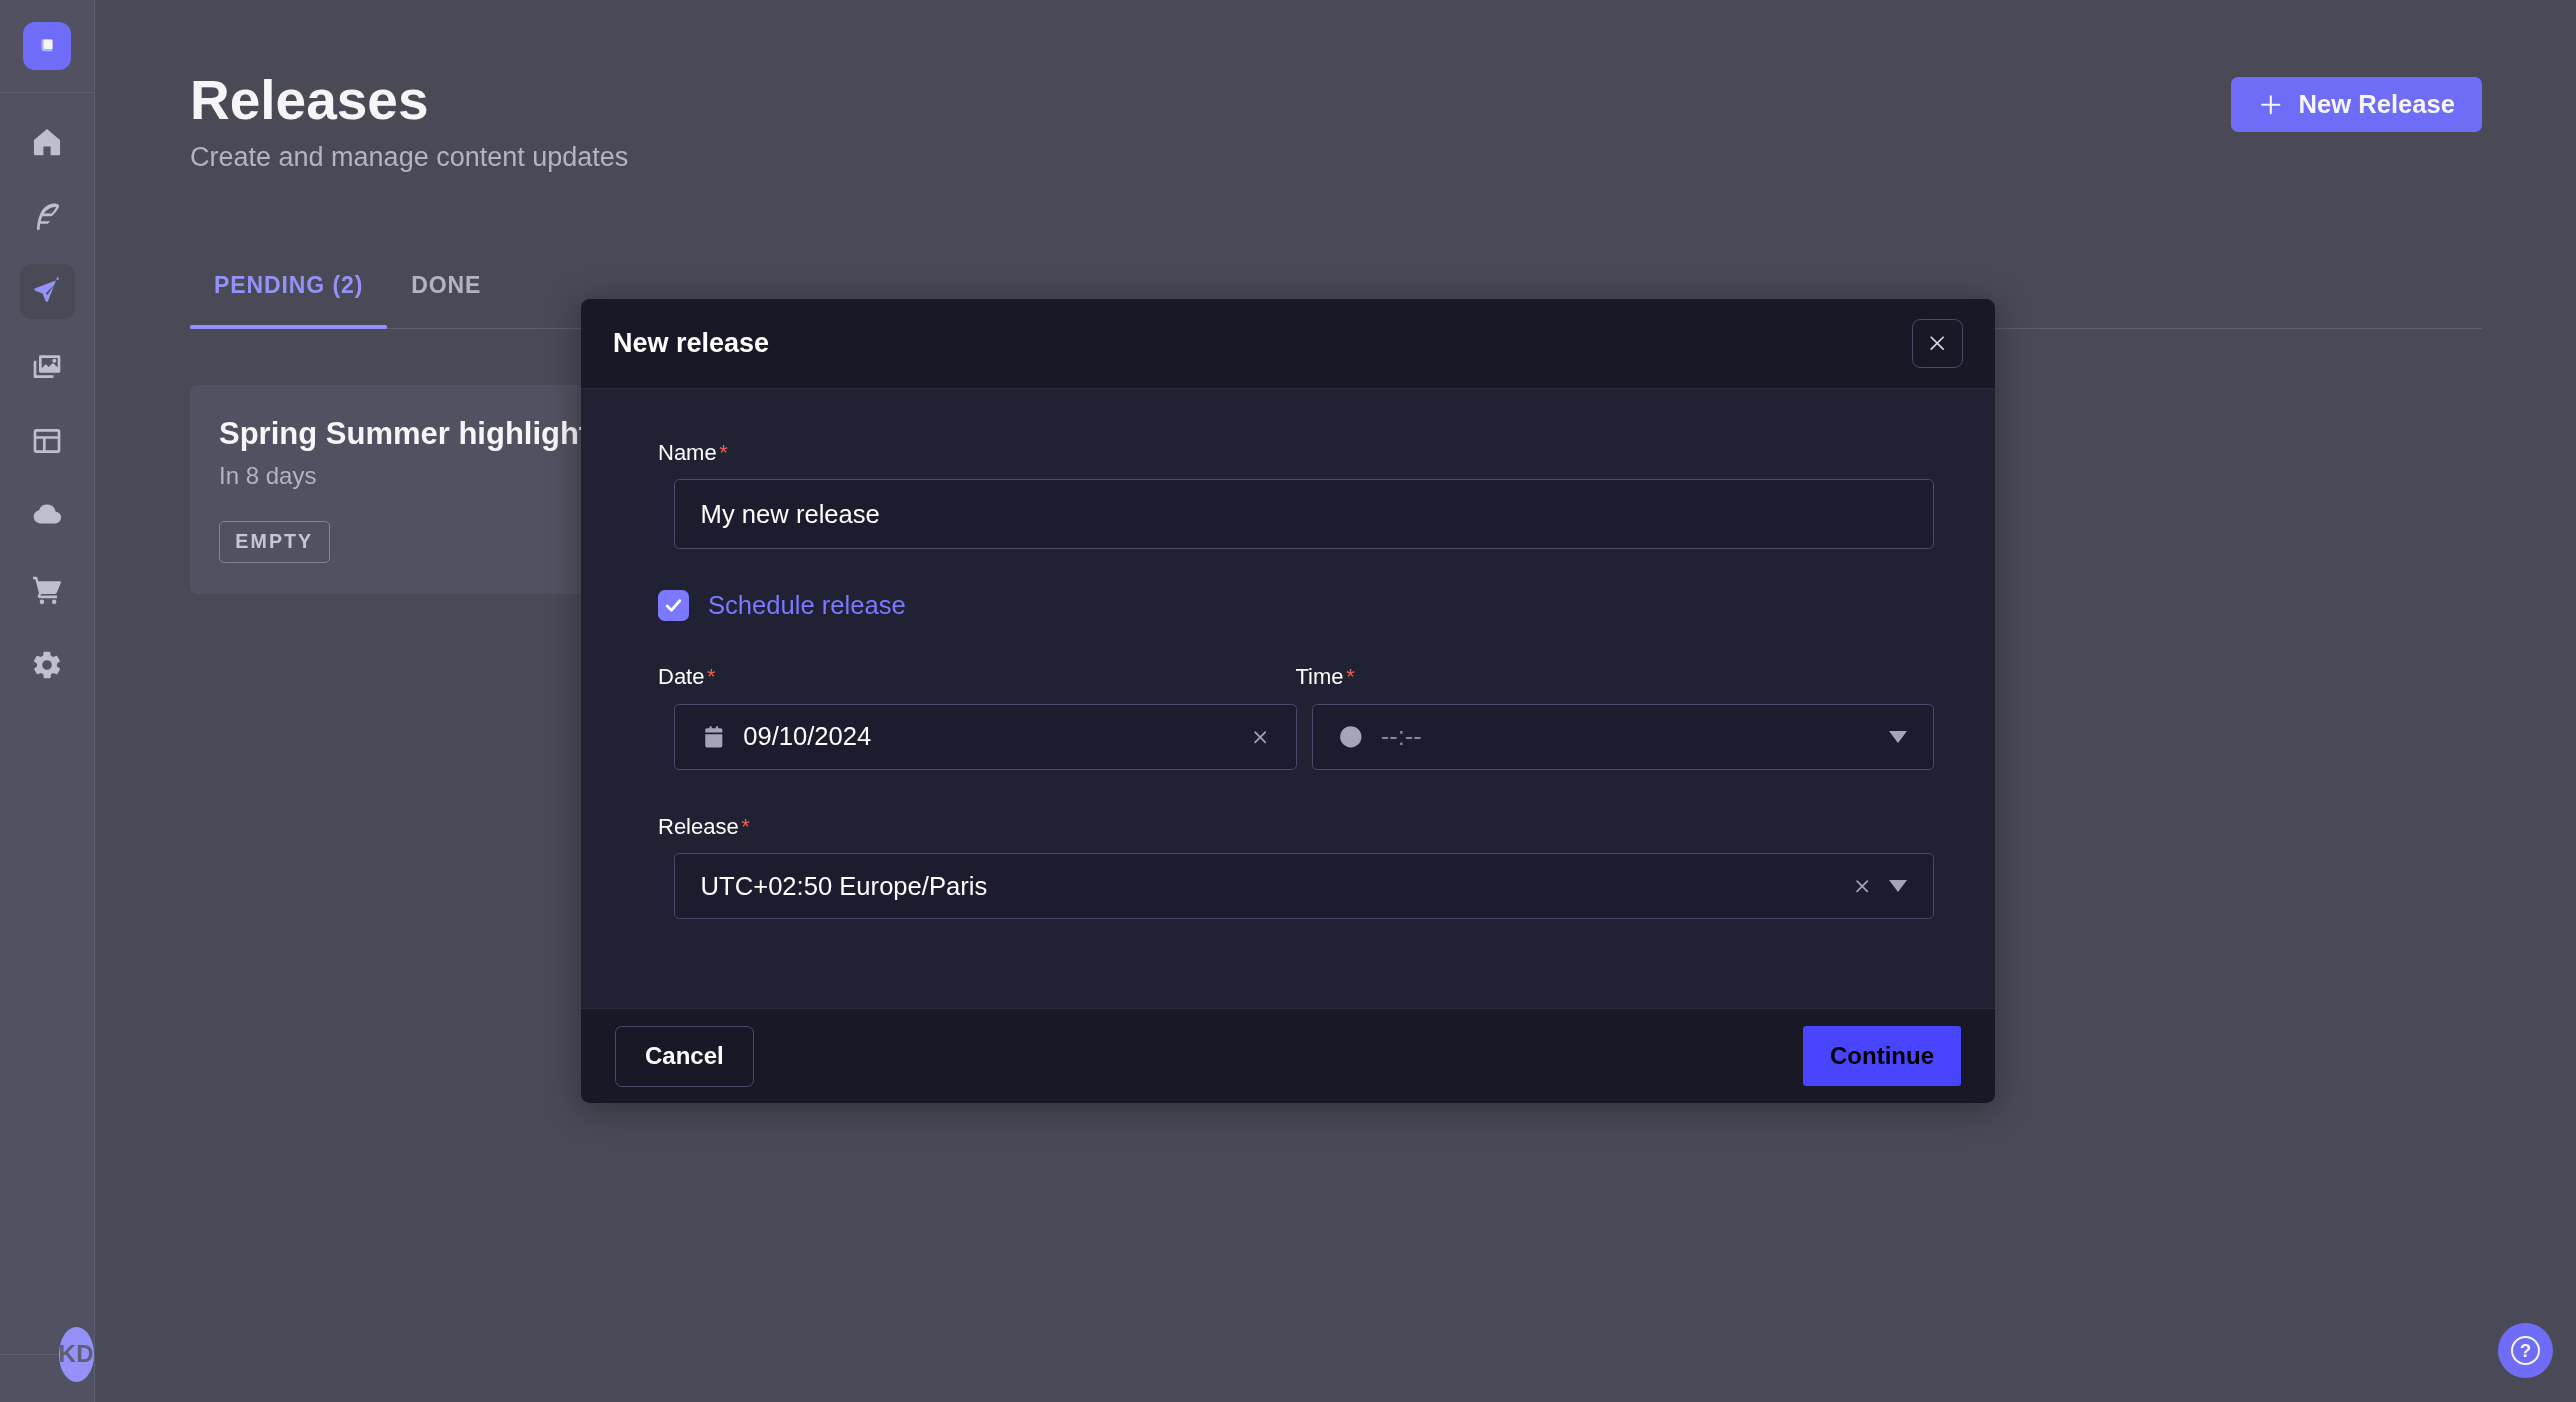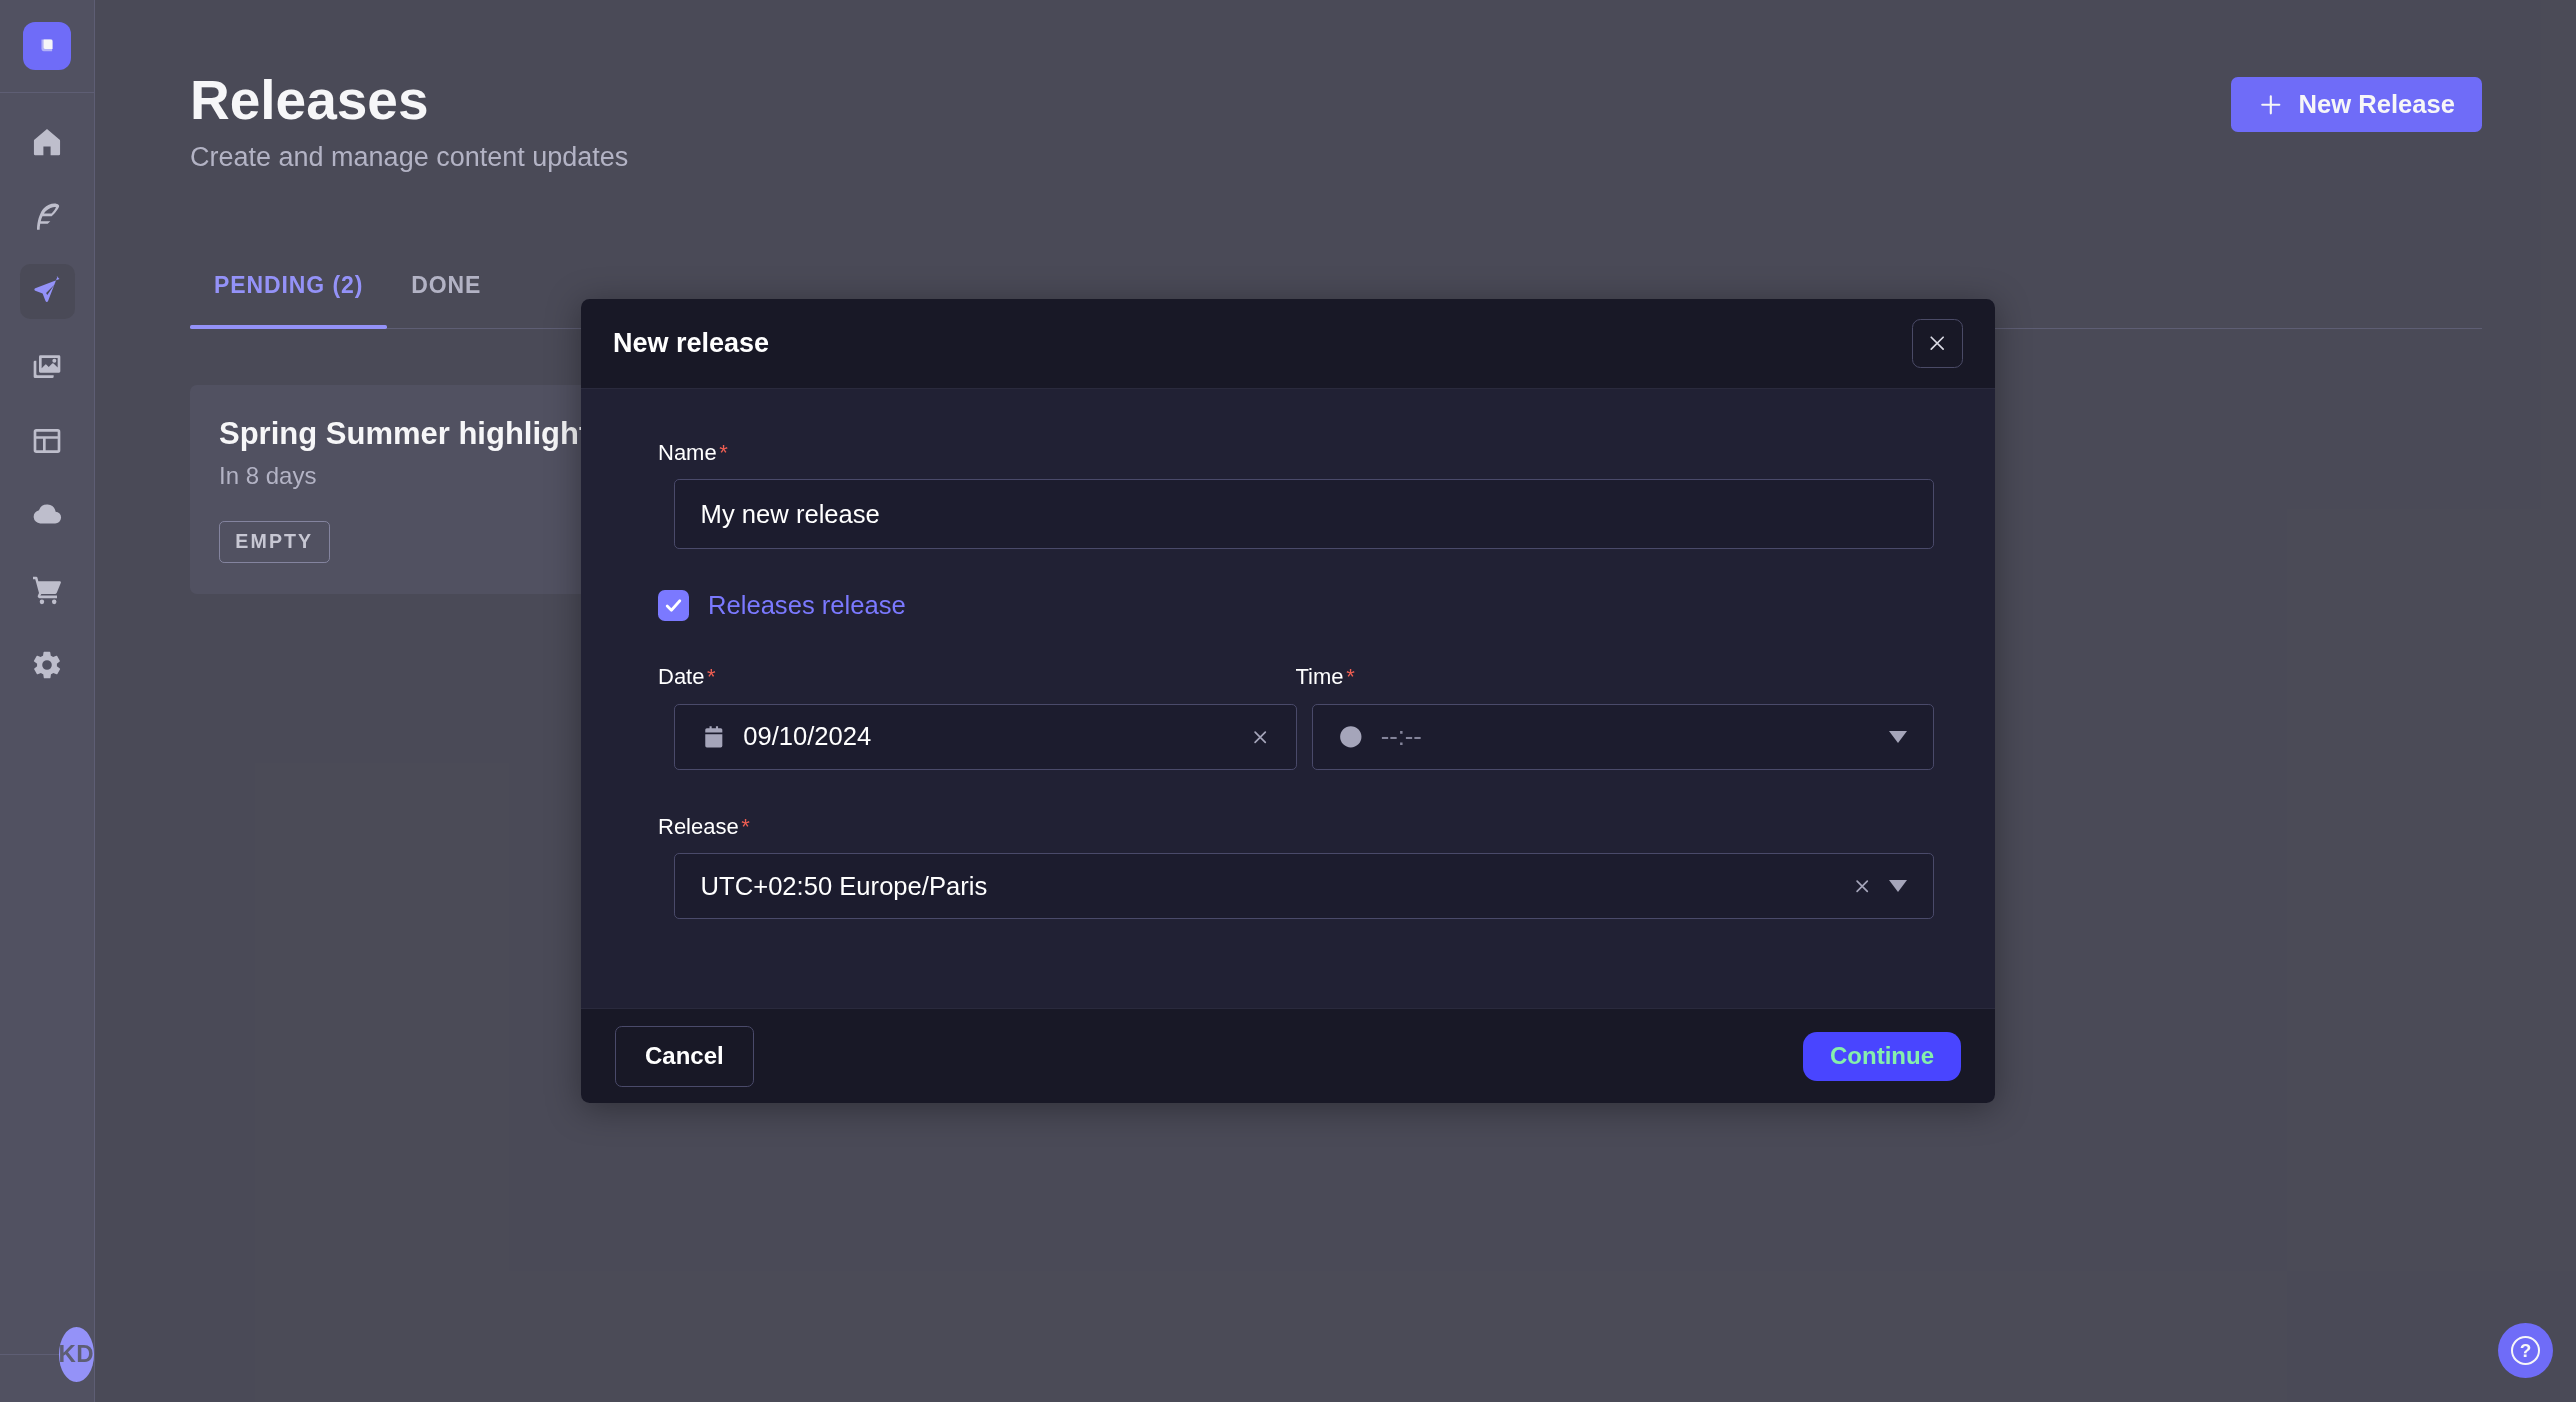--- a/index.html
+++ b/index.html
@@ -146,22 +146,22 @@
 
   .modal-footer {
     background:#181826; border-top:0.9px solid #2a2a3d; height:95px;
     display:flex; align-items:center; justify-content:space-between; padding:0 34px;
   }
   .btn-cancel {
     height:61px; padding:0 29px; background:transparent; border:0.9px solid #4a4a6a;
     border-radius:6.8px; color:#ffffff; font-size:24px; font-weight:600;
   }
   .btn-continue {
-    height:49px; padding:0 27px; background:#4945ff; border:none;
-    border-radius:14px; color:#86efac; font-size:24px; font-weight:600;
+    height:60px; padding:0 27px; background:#4945ff; border:none;
+    border-radius:3px; color:#000000; font-size:24px; font-weight:600;
   }
 </style>
 </head>
 <body>
 
 <aside class="sidebar">
   <div class="logo">
     <svg viewBox="0 0 24 24" width="25.6" height="25.6">
       <path d="M6 6h9a2 2 0 0 1 2 2v9H9a2 2 0 0 1-2-2V6z" fill="#ffffff" opacity="0.5"></path>
       <path d="M9 6h7a1.4 1.4 0 0 1 1.4 1.4V15H10.4A1.4 1.4 0 0 1 9 13.6V6z" fill="#ffffff"></path>
@@ -266,21 +266,21 @@
         <span>Name</span><span class="req">*</span>
       </div>
       <input class="text-input" type="text" value="My new release" style="">
 
       <div class="checkbox-row">
         <span class="checkbox">
           <svg viewBox="0 0 18 18">
             <path d="M3 9.5 7 13.5 15 4.5" stroke-linecap="round" stroke-linejoin="round"></path>
           </svg>
         </span>
-        <span class="checkbox-label">Releases release</span>
+        <span class="checkbox-label">Schedule release</span>
       </div>
 
       <div class="two-col">
         <div class="col">
           <div class="field-label">
             <span>Date</span><span class="req">*</span>
           </div>
           <div class="combo">
             <svg class="field-icon" viewBox="0 0 24 24">
               <path d="M8 2v2H5.5A1.5 1.5 0 0 0 4 5.5V8h16V5.5A1.5 1.5 0 0 0 18.5 4H16V2h-2v2h-4V2H8zM4 9.5v11A1.5 1.5 0 0 0 5.5 22h13a1.5 1.5 0 0 0 1.5-1.5v-11H4z"></path>

